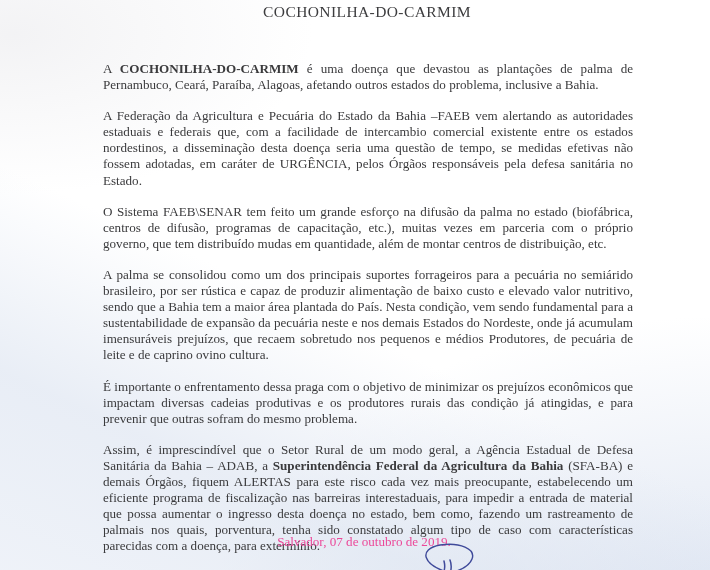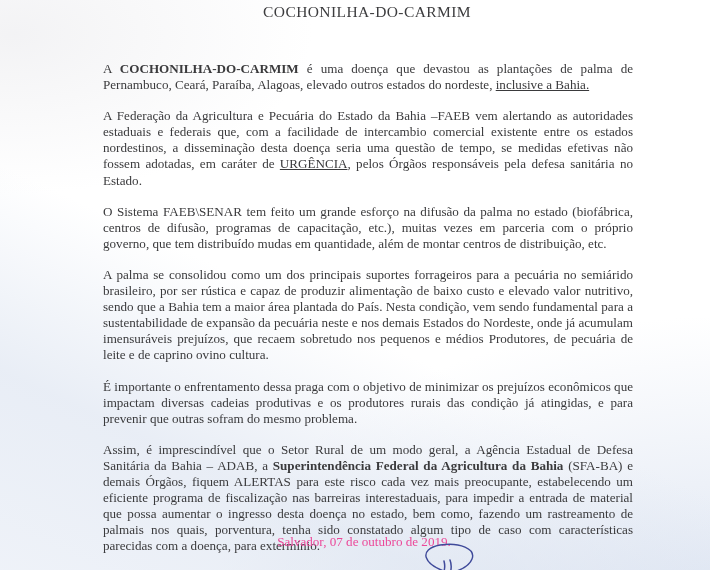--- a/index.html
+++ b/index.html
@@ -55,21 +55,21 @@
     line-height: 16.1px;
     text-align: justify;
     text-indent: 0;
     color: #3a3a3c;
     hyphens: none;
   }
   p.para:last-of-type {
     margin-bottom: 12px;
   }
   .b { font-weight: bold; }
-  .u { text-decoration: underline; text-underline-offset: 1px; }
+  .u { text-underline-offset: 1px; }
   .date-line {
     position: absolute;
     left: 0;
     right: 0;
     top: 531px;
     text-align: center;
     font-size: 13.1px;
     color: #ec4899;
     padding-left: 18px;
   }
@@ -86,21 +86,21 @@
 </head>
 <body>
 
 <div class="scan-tint"></div>
 
 <div class="page">
 
   <div class="doc-title">COCHONILHA-DO-CARMIM</div>
 
   <div class="body-block">
-    <p class="para" id="paragraph-1"><span>A </span><span class="b">COCHONILHA-DO-CARMIM</span><span> é uma doença que devastou as plantações de palma de Pernambuco, Ceará, Paraíba, Alagoas, elevado outros estados do nordeste, </span><span class="u">inclusive a Bahia.</span></p>
+    <p class="para" id="paragraph-1"><span>A </span><span class="b">COCHONILHA-DO-CARMIM</span><span> é uma doença que devastou as plantações de palma de Pernambuco, Ceará, Paraíba, Alagoas, afetando outros estados do problema, </span><span class="u">inclusive a Bahia.</span></p>
     <p class="para" id="paragraph-2"><span>A Federação da Agricultura e Pecuária do Estado da Bahia –FAEB vem alertando as autoridades estaduais e federais que, com a facilidade de intercambio comercial existente entre os estados nordestinos, a disseminação desta doença seria uma questão de tempo, se medidas efetivas não fossem adotadas, em caráter de </span><span class="u">URGÊNCIA</span><span>, pelos Órgãos responsáveis pela defesa sanitária no Estado.</span></p>
     <p class="para" id="paragraph-3"><span>O Sistema FAEB\SENAR tem feito um grande esforço na difusão da palma no estado (biofábrica, centros de difusão, programas de capacitação, etc.), muitas vezes em parceria com o próprio governo, que tem distribuído mudas em quantidade, além de montar centros de distribuição, etc.</span></p>
     <p class="para" id="paragraph-4"><span>A palma se consolidou como um dos principais suportes forrageiros para a pecuária no semiárido brasileiro, por ser rústica e capaz de produzir alimentação de baixo custo e elevado valor nutritivo, sendo que a Bahia tem a maior área plantada do País. Nesta condição, vem sendo fundamental para a sustentabilidade de expansão da pecuária neste e nos demais Estados do Nordeste, onde já acumulam imensuráveis prejuízos, que recaem sobretudo nos pequenos e médios Produtores, de pecuária de leite e de caprino ovino cultura.</span></p>
     <p class="para" id="paragraph-5"><span>É importante o enfrentamento dessa praga com o objetivo de minimizar os prejuízos econômicos que impactam diversas cadeias produtivas e os produtores rurais das condição já atingidas, e para prevenir que outras sofram do mesmo problema.</span></p>
     <p class="para" id="paragraph-6"><span>Assim, é imprescindível que o Setor Rural de um modo geral, a Agência Estadual de Defesa Sanitária da Bahia – ADAB, a </span><span class="b">Superintendência Federal da Agricultura da Bahia</span><span> (SFA-BA) e demais Órgãos, fiquem ALERTAS para este risco cada vez mais preocupante, estabelecendo um eficiente programa de fiscalização nas barreiras interestaduais, para impedir a entrada de material que possa aumentar o ingresso desta doença no estado, bem como, fazendo um rastreamento de palmais nos quais, porventura, tenha sido constatado algum tipo de caso com características parecidas com a doença, para extermínio.</span></p>
   </div>
 
   <div class="date-line">Salvador, 07 de outubro de 2019.</div>
 
   <div class="signature">

